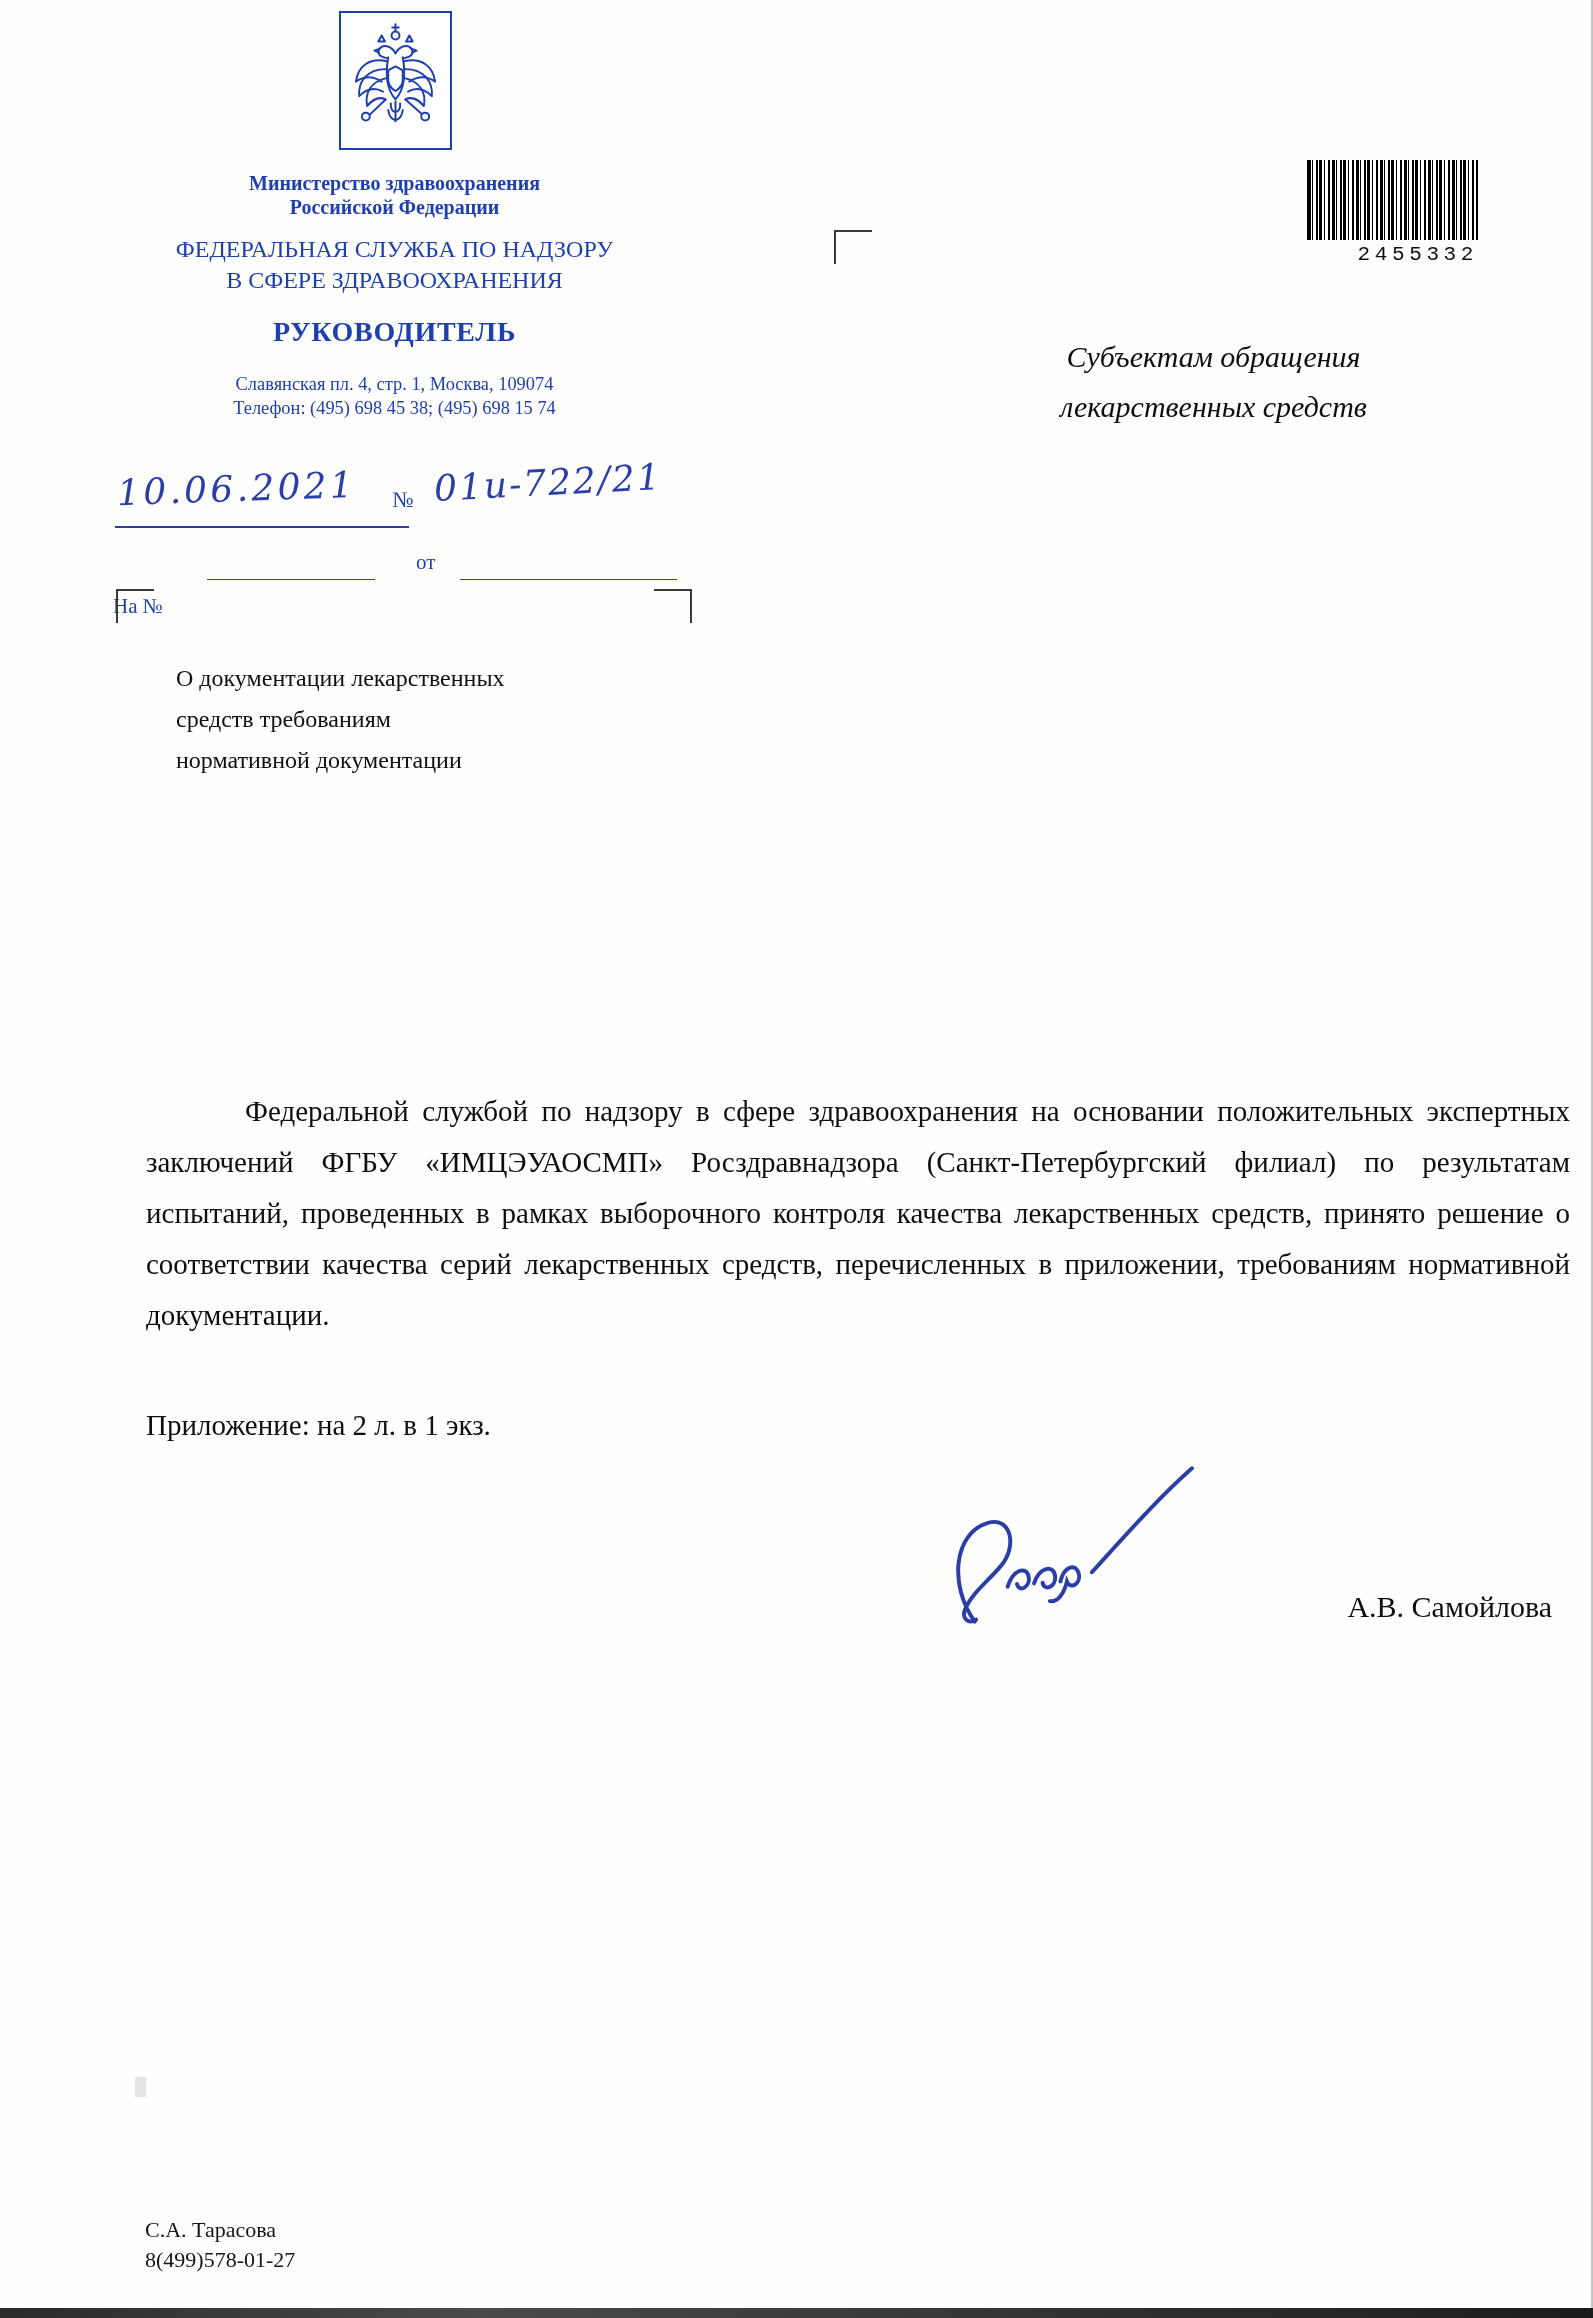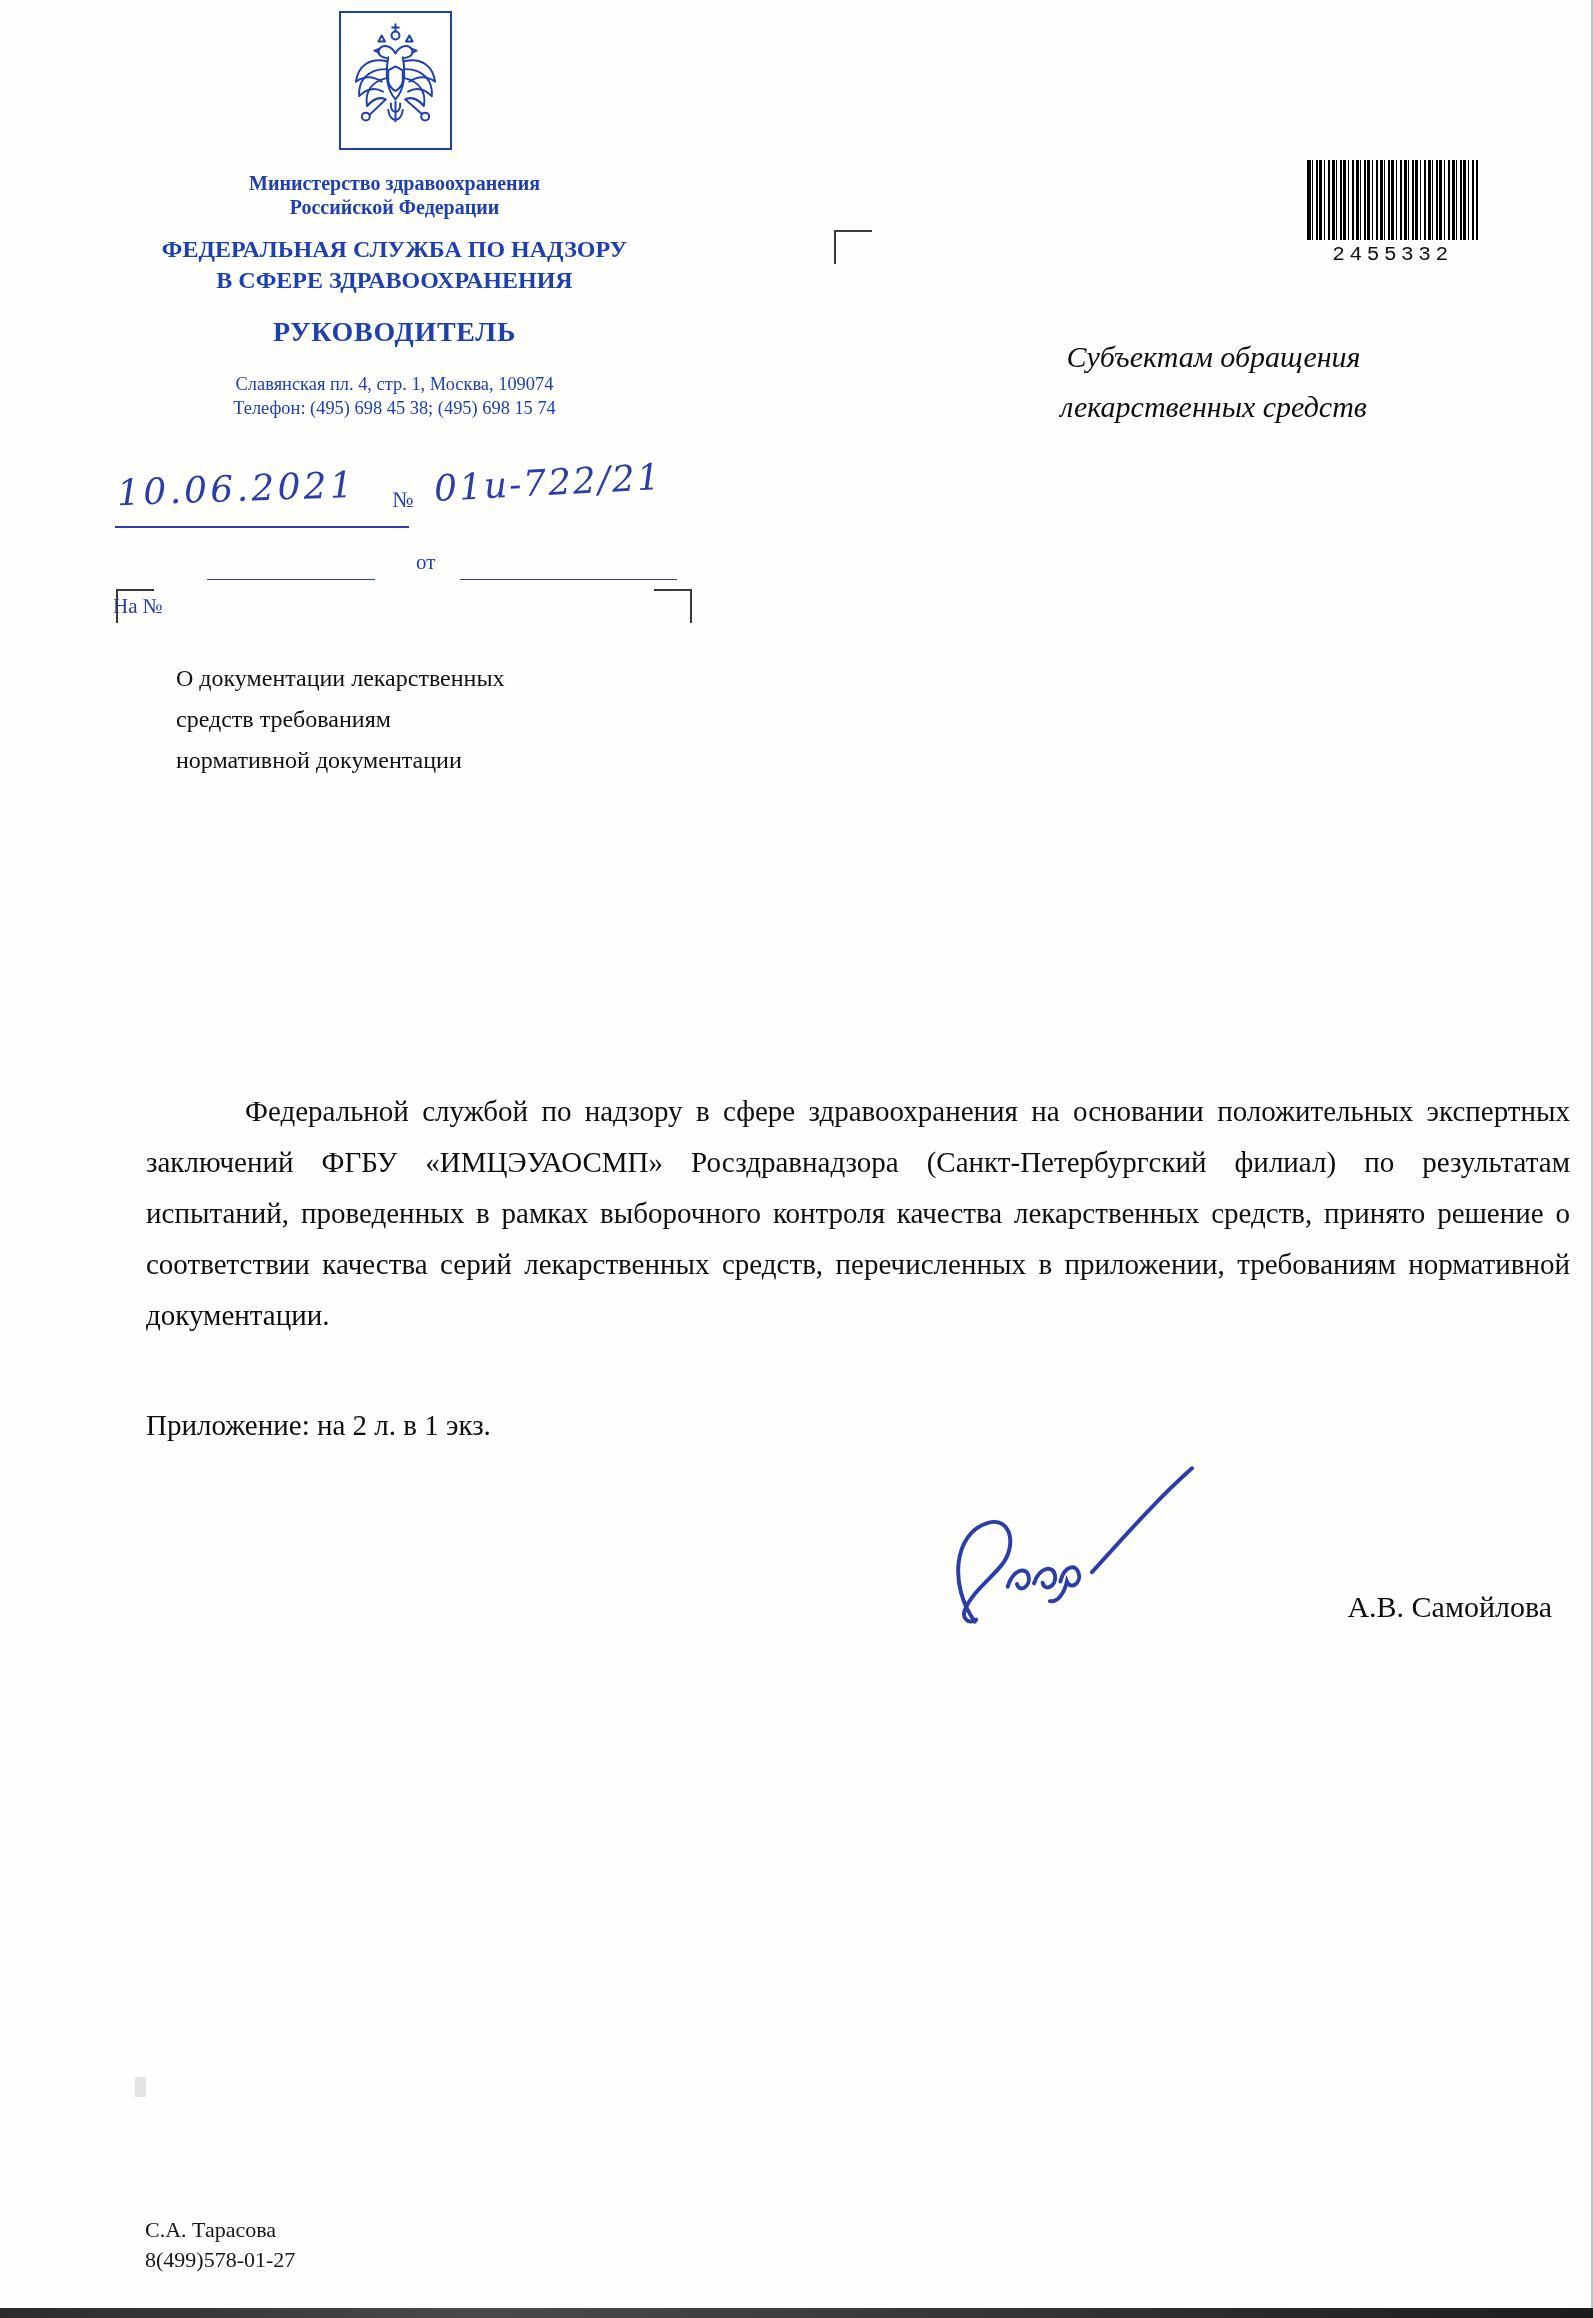--- a/index.html
+++ b/index.html
@@ -14,21 +14,21 @@
     position:absolute; left:339px; top:10.5px; width:113px; height:139px;
     border:2px solid #1e3fae; display:flex; align-items:center; justify-content:center;
     background:#fff;
   }
 
   .letterhead {
     position:absolute; left:92px; top:171px; width:605px;
     text-align:center; color:#1e3fae;
   }
   .ministry  { font-size:20px; font-weight:bold; line-height:24px; }
-  .service   { font-size:24px; font-weight:bold; line-height:31px; margin-top:14.5px; }
+  .service   { font-size:24px; font-weight:normal; line-height:31px; margin-top:14.5px; }
   .position-title { font-size:28px; font-weight:bold; margin-top:20px; letter-spacing:0.7px; }
   .contact   { font-size:18.4px; line-height:24px; margin-top:24px; }
 
   .handwriting {
     font-family:"DejaVu Serif", serif; font-style:italic;
     color:#2b3ea8;
   }
   .hw-date   { position:absolute; left:117px; top:468px; font-size:36px; letter-spacing:3.3px; transform:rotate(-2deg); }
   .no-sign   { position:absolute; left:392px; top:487px; font-size:22.4px; color:#1e3fae; }
   .hw-number { position:absolute; left:434px; top:462px; font-size:36px; letter-spacing:2px; transform:rotate(-3deg); }
@@ -39,21 +39,21 @@
   .ot-label  { position:absolute; left:416px; top:550px; font-size:21px; color:#1e3fae; }
   .ot-line   { position:absolute; left:460px; top:579px; width:217px; border-top:1.3px solid #2b3ea8; }
 
   .corner { position:absolute; width:38px; height:34px; }
   .corner-left-field  { left:116px;  top:589px; border-left:2px solid #3a3a3a; border-top:2px solid #3a3a3a; }
   .corner-right-field { left:654px;  top:589px; border-right:2px solid #3a3a3a; border-top:2px solid #3a3a3a; }
   .corner-addressee   { left:834px; top:230px; border-left:2px solid #3a3a3a; border-top:2px solid #3a3a3a; }
 
   .subject { position:absolute; left:176px; top:658px; font-size:24px; line-height:41px; color:#101010; }
 
-  .barcode { position:absolute; left:1307px; top:160px; width:171px; text-align:center; }
+  .barcode { position:absolute; left:1307px; top:160px; width:171px; text-align:right; }
   .barcode-stripes {
     height:80px;
     background: repeating-linear-gradient(90deg,
       #000 0px, #000 2.6px, #fff 2.6px, #fff 4px,
       #000 4px, #000 5.3px, #fff 5.3px, #fff 8.5px,
       #000 8.5px, #000 10px, #fff 10px, #fff 11.2px,
       #000 11.2px, #000 14.5px, #fff 14.5px, #fff 16px,
       #000 16px, #000 17px, #fff 17px, #fff 20.4px,
       #000 20.4px, #000 22px, #fff 22px, #fff 24px);
     border-left:1.3px solid #000; border-right:1.3px solid #000;

